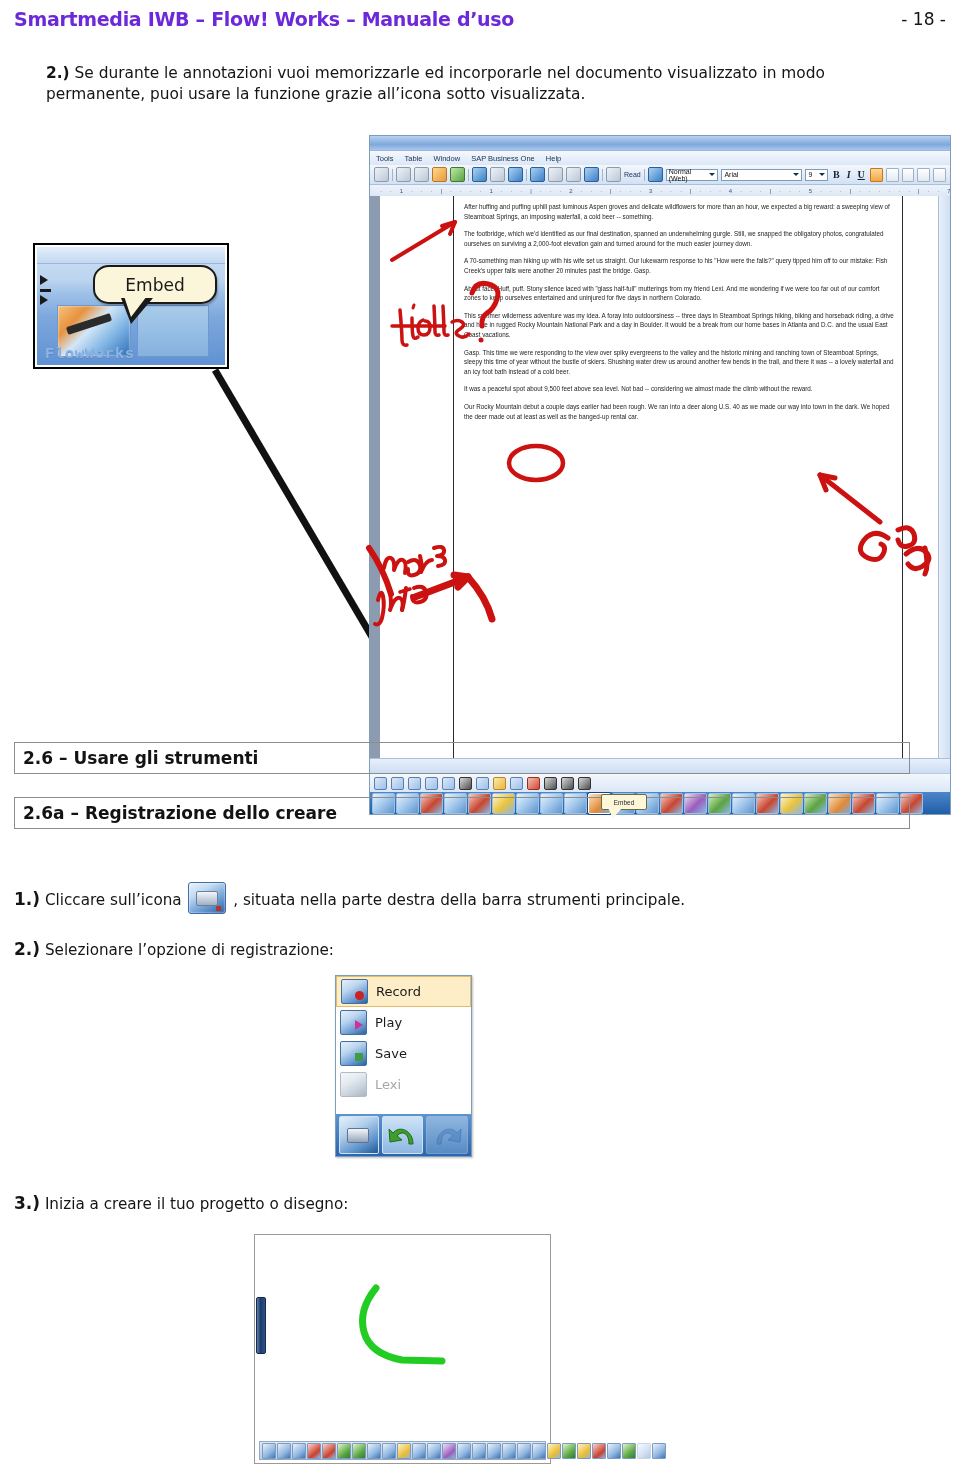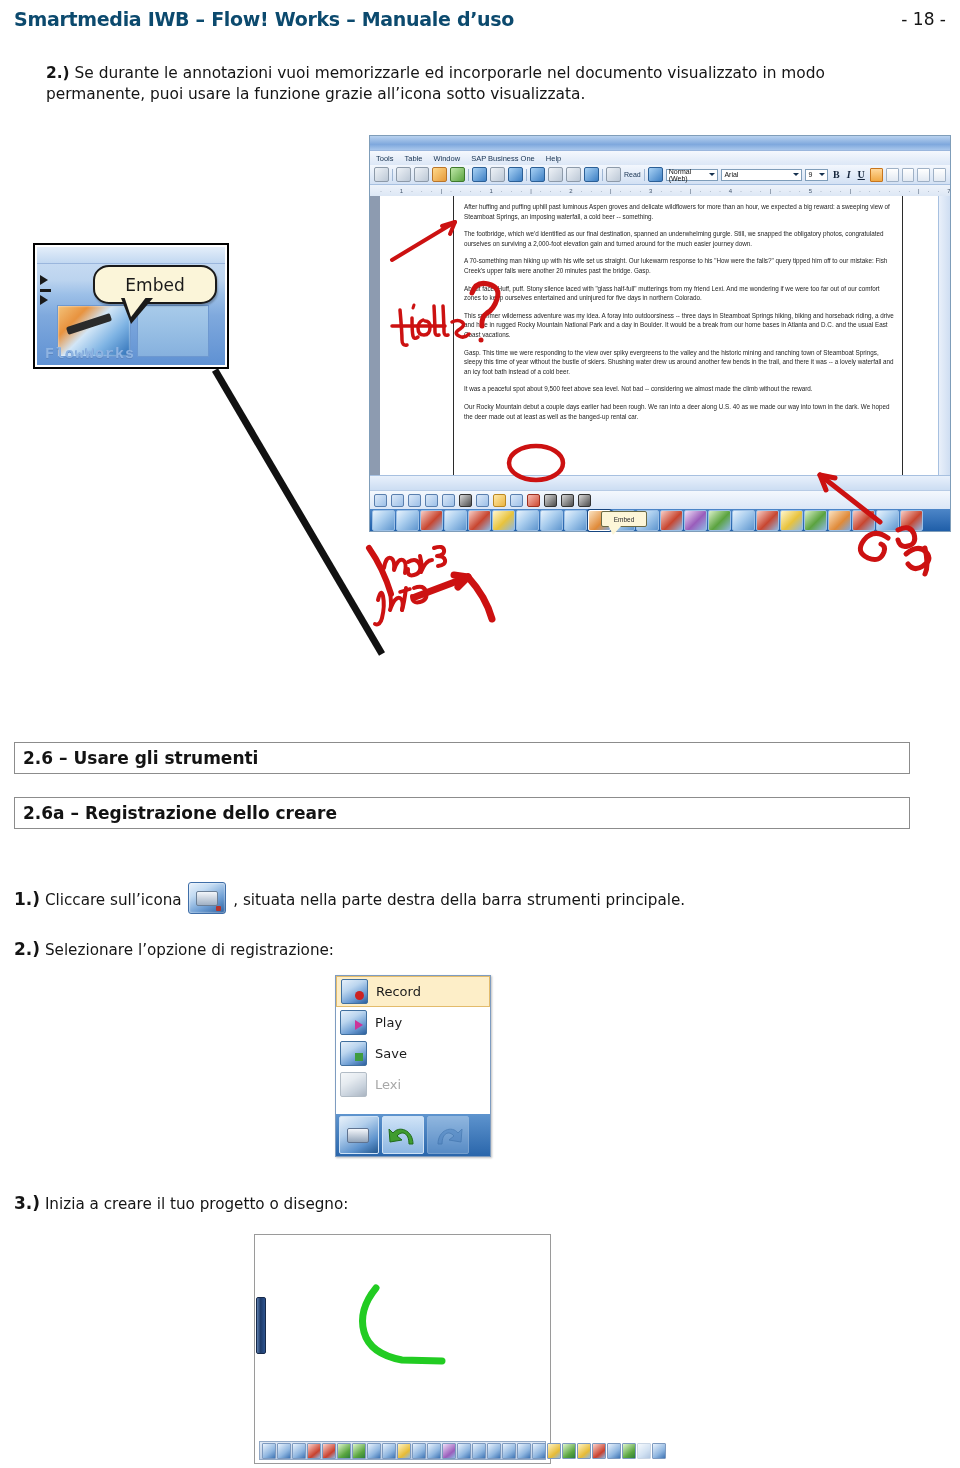--- a/index.html
+++ b/index.html
@@ -8,21 +8,21 @@
     font-family:"Liberation Sans", sans-serif;color:#111;
   }
 
   
   .page-header{
     position:absolute;left:14px;top:6px;right:14px;height:26px;
     display:flex;align-items:center;justify-content:space-between;
   }
   .page-header .doc-title{
     font-family:"DejaVu Sans", sans-serif;
-    font-weight:700;font-size:19px;letter-spacing:-0.3px;color:#0c4a6e;
+    font-weight:700;font-size:19px;letter-spacing:-0.3px;color:#6d28d9;
     white-space:nowrap;
   }
   .page-header .page-num{
     font-family:"DejaVu Sans", sans-serif;
     font-weight:400;font-size:17px;color:#151515;white-space:nowrap;
   }
 
   
   .intro{
     position:absolute;left:46px;top:63px;width:872px;
@@ -91,21 +91,21 @@
     content:"";position:absolute;left:29px;top:29px;z-index:2;
     width:0;height:0;border-left:7px solid transparent;
     border-right:16px solid transparent;border-top:21px solid #fbf5d9;
   }
 
   
   .connector{position:absolute;left:0;top:0;width:960px;height:580px;pointer-events:none;}
 
   
   .word{
-    position:absolute;left:369px;top:5px;width:582px;height:397px;
+    position:absolute;left:369px;top:5px;width:582px;height:680px;
     background:#ffffff;border:1px solid #7f9db9;box-sizing:border-box;
     box-shadow:0 0 0 1px #fff inset;
   }
   .word-titlebar{
     height:14px;background:linear-gradient(to bottom,#b9d2ef,#7fa8dd 60%,#a9c7ec);
     border-bottom:1px solid #9ab6dd;
   }
   .word-menubar{
     height:14px;background:linear-gradient(to bottom,#f5f8fd,#dce7f6);
     display:flex;align-items:center;gap:11px;padding:0 6px;
@@ -246,21 +246,21 @@
   .inline-icon:after{
     content:"";position:absolute;left:7px;top:8px;width:20px;height:13px;border-radius:2px;
     background:linear-gradient(to bottom,#f3f6fa,#9fb0c4);border:1px solid #6b7f96;
   }
   .inline-icon:before{
     content:"";position:absolute;right:4px;bottom:2px;width:5px;height:5px;background:#b5332b;border-radius:1px;
   }
 
   
   .recpanel{
-    position:absolute;left:335px;top:975px;width:156px;height:182px;
+    position:absolute;left:335px;top:975px;width:137px;height:182px;
     border:1px solid #7e9cc0;background:#fff;box-sizing:border-box;
     box-shadow:1px 1px 2px rgba(0,0,0,.25);
   }
   .rec-item{
     display:flex;align-items:center;gap:8px;height:31px;padding-left:4px;
     font-family:"DejaVu Sans", sans-serif;font-size:13px;color:#1b1b1b;box-sizing:border-box;
   }
   .rec-item.active{background:#fdeec8;border:1px solid #e3bb6b;}
   .rec-item.disabled{color:#a8a8a8;}
   .rec-ico{

